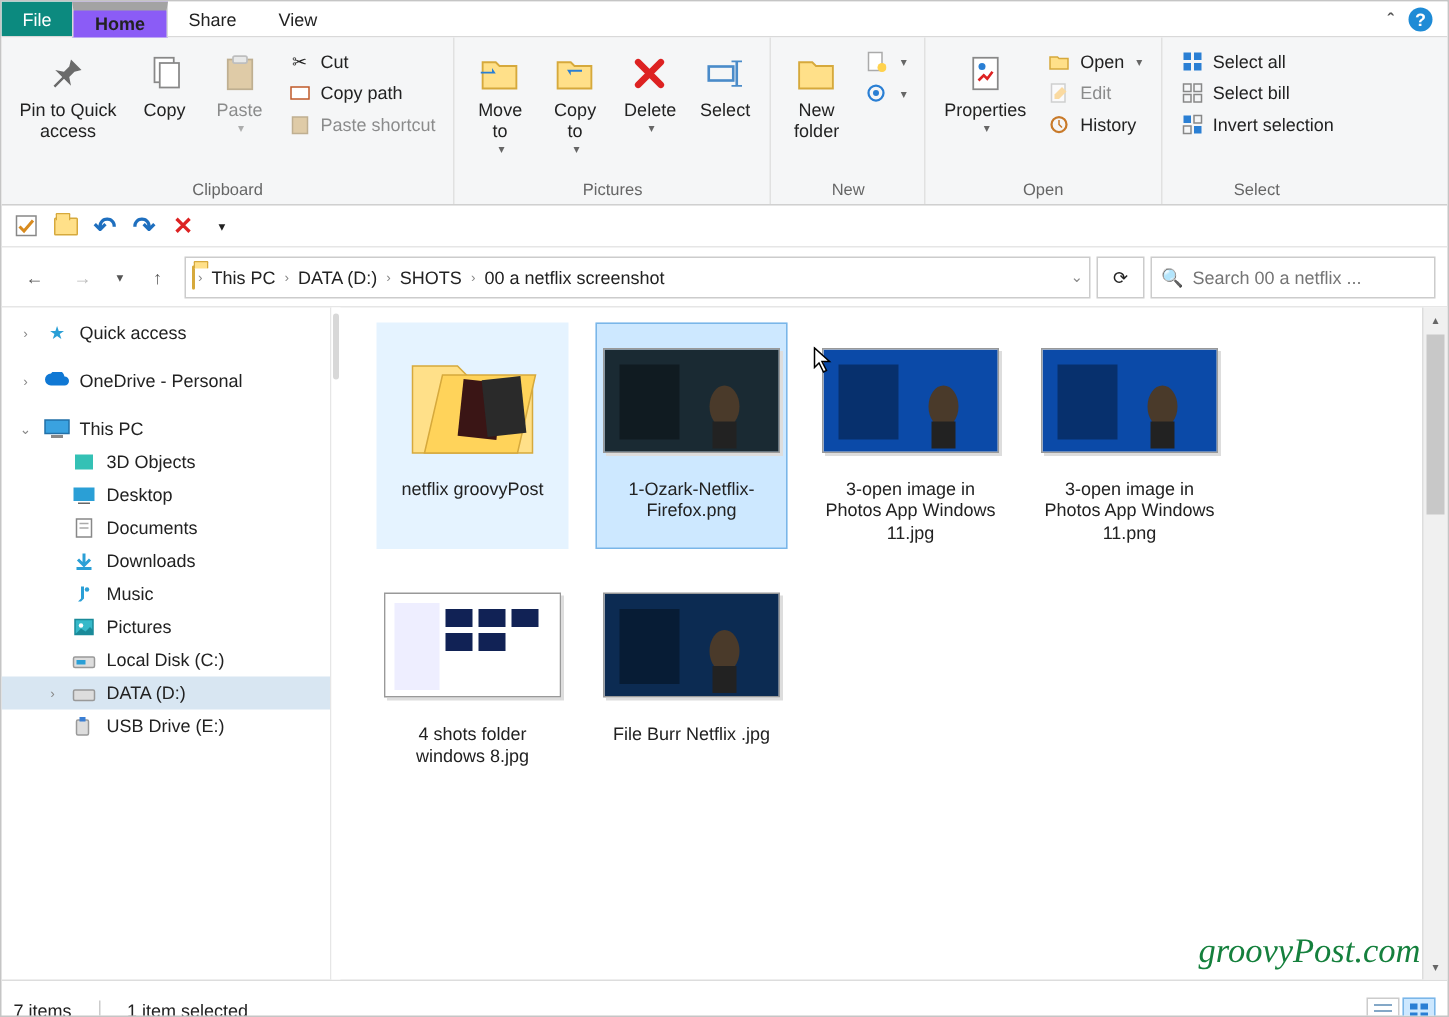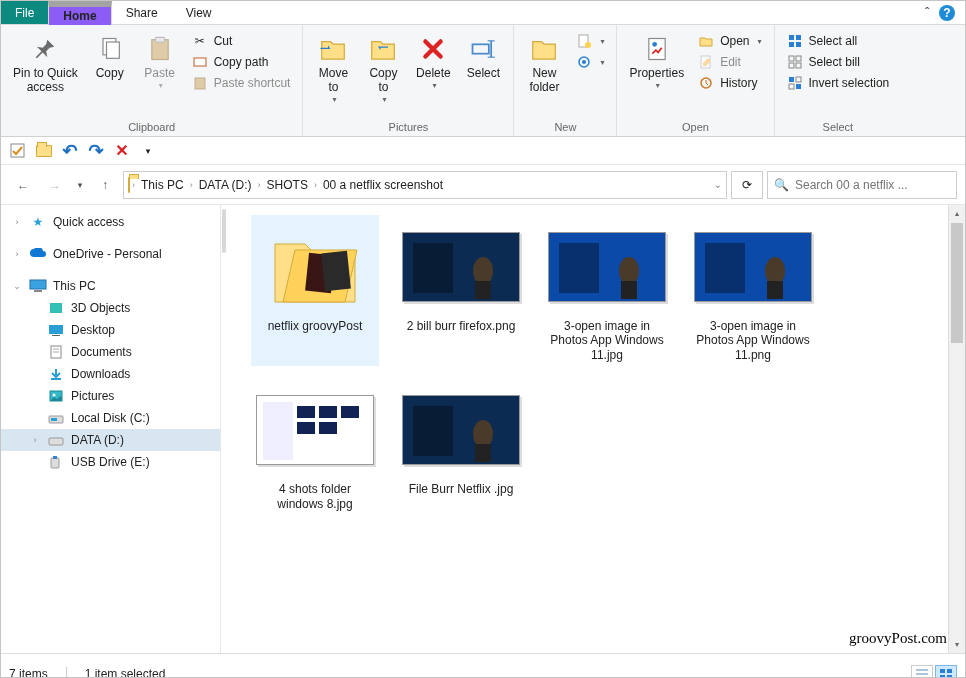--- a/index.html
+++ b/index.html
@@ -59,21 +59,21 @@
 
 .vscroll{width:17px;background:#f0f0f0;border-left:1px solid #ddd;position:relative;}
 .vscroll-thumb{position:absolute;top:18px;left:2px;right:2px;height:120px;background:#c8c8c8;}
 .vscroll-btn{position:absolute;left:0;right:0;height:17px;display:flex;align-items:center;justify-content:center;font-size:8px;color:#666;}
 
 .status{height:40px;border-top:1px solid #ddd;display:flex;align-items:center;padding:0 8px;color:#1a6fb1;gap:18px;}
 .status .sep{width:1px;height:14px;background:#ccc;}
 .status-right{margin-left:auto;display:flex;gap:2px;}
 .view-btn{width:22px;height:18px;border:1px solid #ccc;display:flex;align-items:center;justify-content:center;}
 .view-btn.active{background:#cde8ff;border-color:#7ab6e8;}
-.watermark{position:absolute;right:18px;bottom:30px;color:#000000;font-size:15px;font-family:Georgia,serif;}
+.watermark{position:absolute;right:18px;bottom:30px;color:#15803d;font-size:23px;font-style:italic;font-family:Georgia,serif;}
 
 .folder-shape{width:20px;height:14px;background:#ffe089;border:1px solid #d6a93c;border-radius:1px;position:relative;}
 .folder-shape:before{content:"";position:absolute;top:-4px;left:0;width:8px;height:4px;background:#ffe089;border:1px solid #d6a93c;border-bottom:none;border-radius:1px 1px 0 0;}
 </style>
 </head>
 <body>
 
 <div class="tabs">
   <div class="tab file">File</div>
   <div class="tab active">Home</div>
@@ -422,20 +422,30 @@
               <path d="M8 2v7M4 6l4 4 4-4" stroke="#2a9fd6" fill="none" stroke-width="2"></path>
               <line x1="3" y1="12" x2="13" y2="12" stroke="#2a9fd6" stroke-width="2"></line>
             </svg>
           </span>
           <span>Downloads</span>
         </div>
         <div class="tree-item indent1">
           <span class="chev"></span>
           <span class="ico">
             <svg width="16" height="14">
+              <path d="M6 2v8l-2 2h2l2-2V2z" fill="#2a9fd6"></path>
+              <circle cx="10" cy="4" r="1.5" fill="#2a9fd6"></circle>
+            </svg>
+          </span>
+          <span>Music</span>
+        </div>
+        <div class="tree-item indent1">
+          <span class="chev"></span>
+          <span class="ico">
+            <svg width="16" height="14">
               <rect x="2" y="2" width="12" height="10" fill="#36b9c9" stroke="#1a8a99"></rect>
               <circle cx="6" cy="6" r="1.5" fill="#fff"></circle>
               <path d="M2 12l4-4 3 2 3-3 2 2v3z" fill="#1a8a99"></path>
             </svg>
           </span>
           <span>Pictures</span>
         </div>
         <div class="tree-item indent1">
           <span class="chev"></span>
           <span class="ico">
@@ -477,30 +487,35 @@
           <div class="thumb">
             <svg width="100" height="86" viewBox="0 0 100 86">
               <path d="M10 20h30l8 8h42v50H10z" fill="#ffe089" stroke="#d6a93c"></path>
               <path d="M18 78L30 26h62l-12 52z" fill="#ffd35a" stroke="#d6a93c"></path>
               <rect x="42" y="30" width="26" height="38" fill="#3a1515" transform="rotate(6 55 49)"></rect>
               <rect x="58" y="28" width="26" height="38" fill="#2a2a2a" transform="rotate(-6 71 47)"></rect>
             </svg>
           </div>
           <div class="item-label">netflix groovyPost</div>
         </div>
-        <div class="item">
+        <div class="item sel">
           <div class="thumb">
             <svg class="thumb-img" width="118" height="70">
-              <rect width="118" height="70" fill="#0c2b52"></rect>
+              <rect width="118" height="70" fill="#1a2a33"></rect>
               <rect x="10" y="10" width="40" height="50" fill="rgba(0,0,0,.35)"></rect>
               <ellipse cx="80" cy="38" rx="10" ry="14" fill="#4a3a2a"></ellipse>
               <rect x="72" y="48" width="16" height="18" fill="#222"></rect>
             </svg>
-          </div>
-          <div class="item-label">2 bill burr firefox.png</div>
+            <div style="position: relative; width: 0px; height: 0px;">
+              <svg style="position:absolute;left:22px;top:-36px" width="14" height="18">
+                <path d="M1 1l0 13 3-3 3 6 2-1-3-6 5 0z" fill="#fff" stroke="#000"></path>
+              </svg>
+            </div>
+          </div>
+          <div class="item-label">1-Ozark-Netflix-Firefox.png</div>
         </div>
         <div class="item">
           <div class="thumb">
             <svg class="thumb-img" width="118" height="70">
               <rect width="118" height="70" fill="#0b4aa8"></rect>
               <rect x="10" y="10" width="40" height="50" fill="rgba(0,0,0,.35)"></rect>
               <ellipse cx="80" cy="38" rx="10" ry="14" fill="#4a3a2a"></ellipse>
               <rect x="72" y="48" width="16" height="18" fill="#222"></rect>
             </svg>
           </div>

